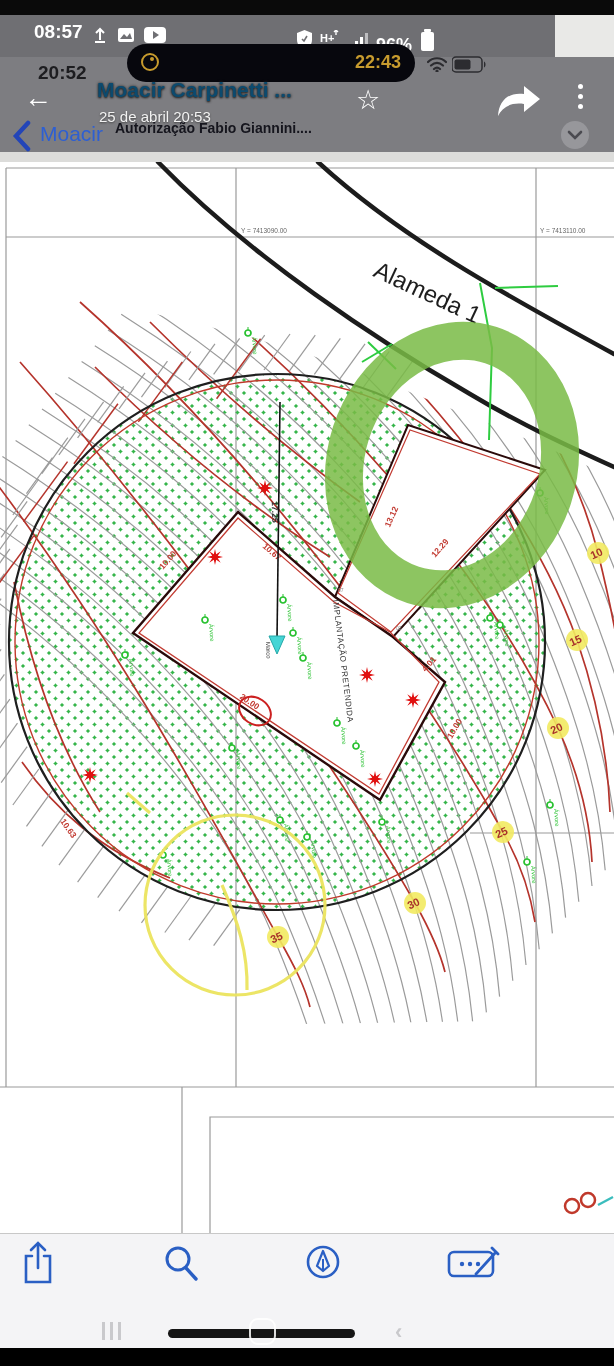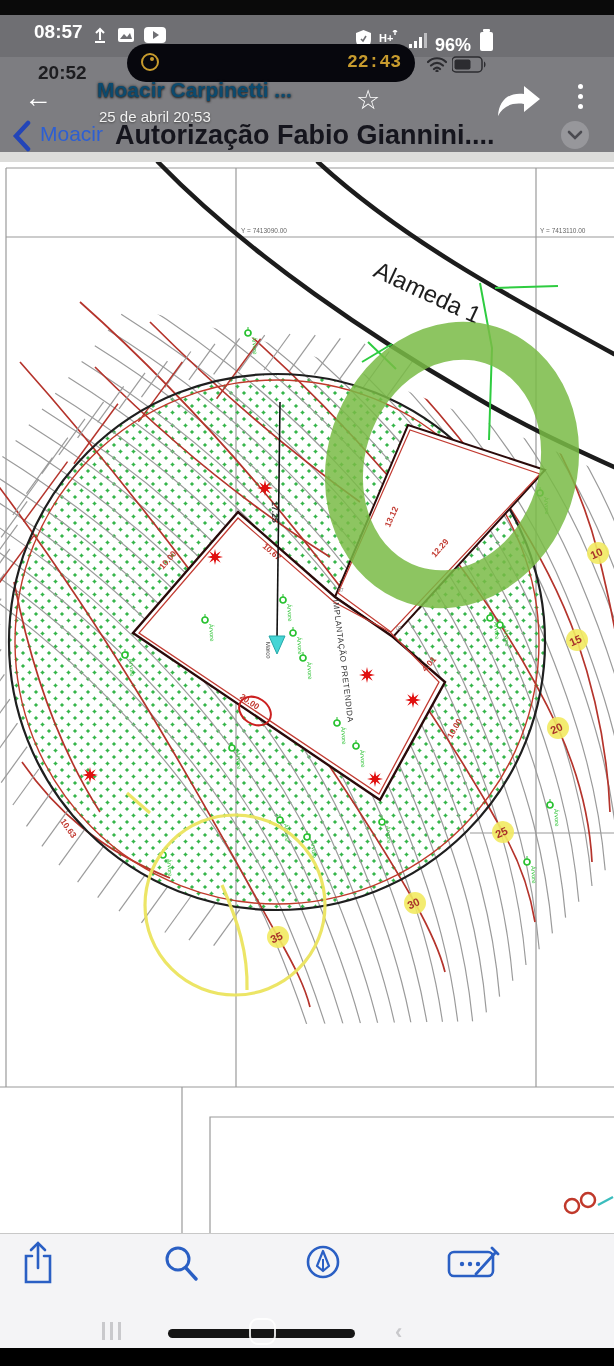--- a/index.html
+++ b/index.html
@@ -1,42 +1,42 @@
 <!DOCTYPE html>
 <html><head>
 <meta charset="utf-8">
 <style>
   html,body{margin:0;padding:0;background:#000;}
   *{box-sizing:border-box;font-family:"Liberation Sans",sans-serif;}
   #phone{position:relative;width:614px;height:1366px;background:#e9e9e7;overflow:hidden;}
   .abs{position:absolute;}
   
   #top-black{left:0;top:0;width:614px;height:15px;background:#0a0a0a;}
-  #outer-status{left:0;top:15px;width:614px;height:42px;background:#6f6f73;color:#fff;padding-left:44px;}
+  #outer-status{left:0;top:15px;width:555px;height:42px;background:#6f6f73;color:#fff;padding-left:44px;}
   #outer-time{left:34px;top:6px;font-size:19px;font-weight:bold;color:#fff;}
   #outer-left-icons{left:92px;top:10px;display:flex;gap:9px;align-items:center;}
   #outer-right{right:120px;top:8px;display:flex;gap:8px;align-items:center;}
   #outer-batt-pct{font-size:18px;color:#fff;font-weight:bold;margin-top:12px;}
   #header-gray{left:0;top:57px;width:614px;height:95px;background:#7d7d81;}
   #inner-time{left:38px;top:62px;font-size:19px;font-weight:bold;color:#1d1d20;}
   #island{left:127px;top:44px;width:288px;height:38px;background:#07070d;border-radius:19px;}
   #timer-ring{left:14px;top:9px;width:18px;height:18px;border:2.5px solid #c79b2e;border-radius:50%;}
   #timer-ring i{position:absolute;left:7px;top:2px;width:4px;height:4px;background:#c79b2e;border-radius:50%;}
-  #timer-text{right:14px;top:8px;color:#c79b2e;font-weight:bold;font-size:18px;font-family:Liberation Mono, monospace;}
+  #timer-text{right:14px;top:8px;color:#c79b2e;font-weight:bold;font-size:18px;}
   .media-hdr-ic{color:#fff;}
   #media-title{left:97px;top:78px;width:300px;color:#0c4a6e;font-size:21px;font-weight:bold;text-shadow:0 0 3px #333,0 1px 2px #222;white-space:nowrap;}
   #media-sub{left:99px;top:108px;color:#f2f2f2;font-size:15px;text-shadow:0 1px 2px #444;text-align:right;}
   #back-arrow{left:24px;top:84px;font-size:28px;color:#fff;line-height:28px;}
   #star-ic{left:356px;top:84px;font-size:27px;color:#fff;}
   #kebab{left:578px;top:84px;width:6px;}
   #kebab i{display:block;width:5px;height:5px;border-radius:50%;background:#fff;margin:0 0 5px 0;}
   
   #voltar-chev{left:12px;top:120px;}
   #voltar-lbl{left:40px;top:122px;color:#2d5fd3;font-size:21px;}
-  #nav-title{left:115px;top:120px;color:#15151d;font-size:27px;font-weight:bold;white-space:nowrap;}
+  #nav-title{left:115px;top:120px;color:#15151d;font-size:14px;font-weight:bold;white-space:nowrap;}
   #collapse-circle{left:561px;top:121px;width:28px;height:28px;border-radius:50%;background:#97979b;}
   #light-strip{left:0;top:152px;width:614px;height:10px;background:#dcdcda;}
   
   #doc{left:0;top:162px;width:614px;height:1071px;background:#fff;}
   
   #toolbar{left:0;top:1233px;width:614px;height:115px;background:#f4f4f6;border-top:1px solid #c8c8c8;}
   #bottom-black{left:0;top:1348px;width:614px;height:18px;background:#000;}
   #home-pill{left:168px;top:1328px;width:187px;height:9px;border-radius:5px;background:#151515;}
   #home-ring{left:249px;top:1317px;width:27px;height:27px;border:2px solid rgba(255,255,255,.85);border-radius:9px;}
   #recents{left:102px;top:1321px;display:flex;gap:5px;}

